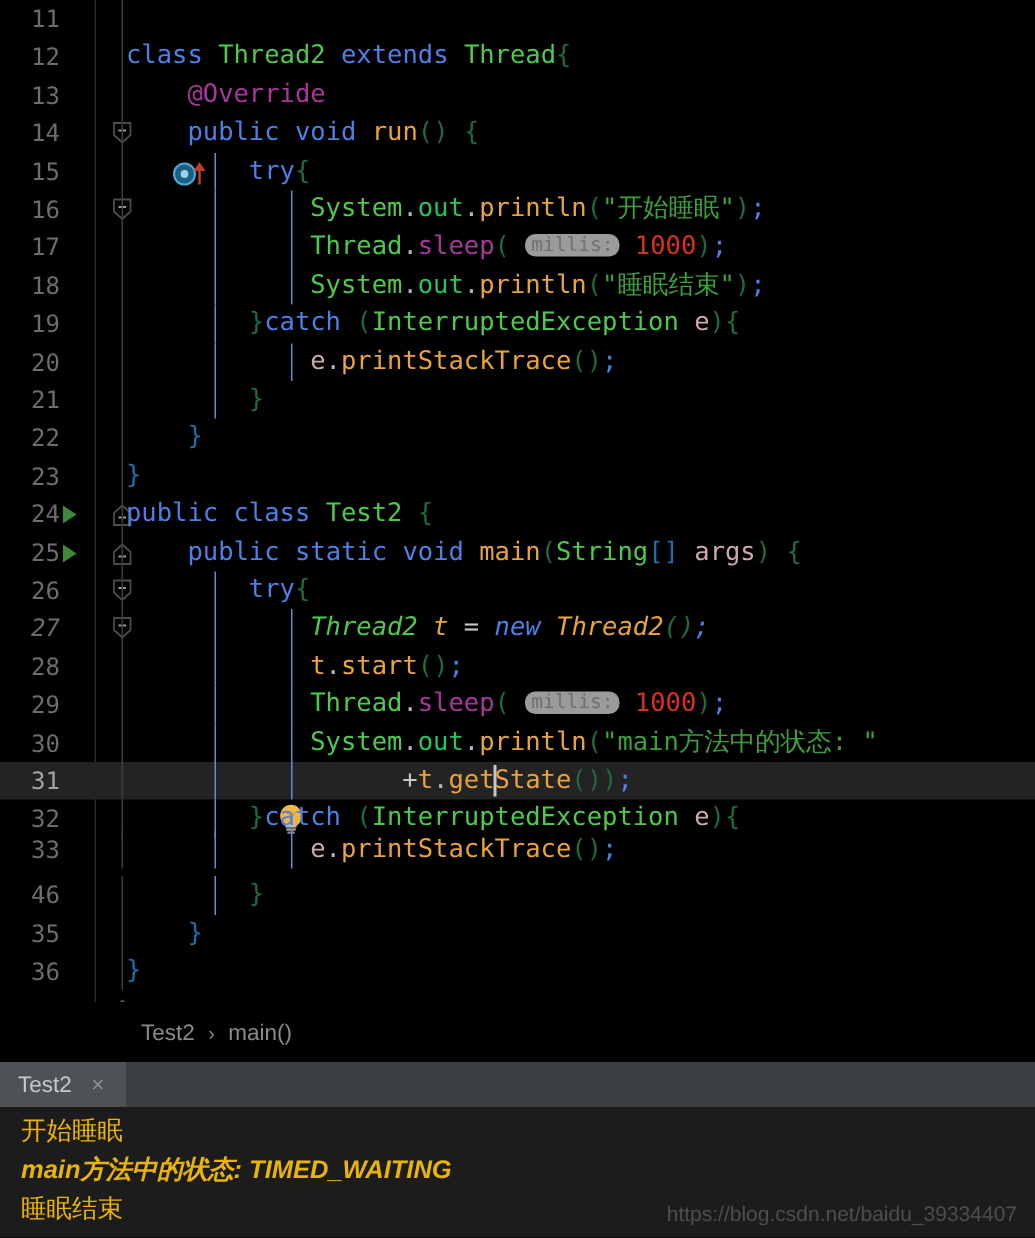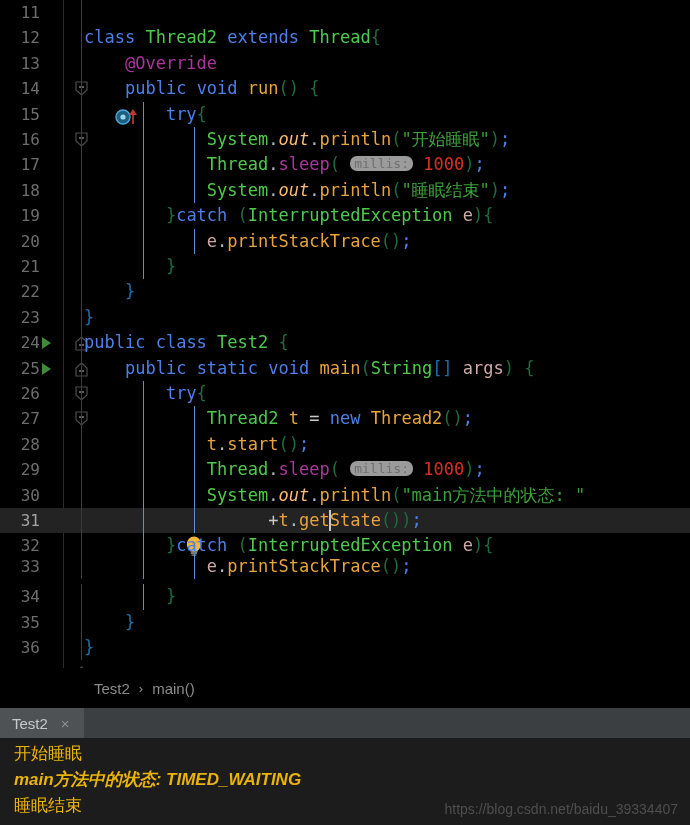--- a/index.html
+++ b/index.html
@@ -53,21 +53,21 @@
     font-family: "DejaVu Sans Mono", monospace;
     letter-spacing: 0px;
   }
 
   
   .kw   { color: #4e7fe8; }      
   .typ  { color: #4ec94e; }      
   .anno { color: #a9369b; }      
   .fn   { color: #e8a33d; }      
   .var  { color: #e8a33d; }      
-  .fld  { color: #fdba74; font-style: italic; }  
+  .fld  { color: #22c55e; }  
   .sysc { color: #4ec94e; }      
   .str  { color: #3ba13b; }      
   .num  { color: #d9301f; }      
   .punc { color: #1d6b3e; }      
   .pbl  { color: #1f6fa8; }      
   .pl   { color: #cfa8a8; }      
   .semi { color: #4e7fe8; }
   .white{ color: #c9c9c9; }
 
   .hint {
@@ -331,21 +331,21 @@
       <span class="code">    <span class="kw">public</span> <span class="kw">static</span> <span class="kw">void</span> <span class="fn">main</span><span class="punc">(</span><span class="typ">String</span><span class="pbl">[]</span> <span class="pl">args</span><span class="punc">)</span> <span class="punc">{</span></span>
     </div>
 
     <div class="line" style="top:381px;position:absolute;width:690px;">
       <span class="lno">26</span>
       <span class="foldline"></span>
       <span class="ig" style="left:143px;"></span>
       <span class="code">        <span class="kw">try</span><span class="punc">{</span></span>
     </div>
 
-    <div class="line" style="top:406.4px;position:absolute;width:682px;">
+    <div class="line" style="top:406.4px;position:absolute;width:682px;font-style:italic;">
       <span class="lno">27</span>
       <span class="foldline"></span>
       <span class="ig" style="left:143px;"></span>
       <span class="ig" style="left:194px;"></span>
       <span class="code">            <span class="typ">Thread2</span> <span class="var">t</span> <span class="white">=</span> <span class="kw">new</span> <span class="fn">Thread2</span><span class="punc">()</span><span class="semi">;</span></span>
     </div>
 
     <div class="line" style="top:431.8px;position:absolute;width:570px;">
       <span class="lno">28</span>
       <span class="foldline"></span>
@@ -398,21 +398,21 @@
 
     <div class="line" style="top:554px;position:absolute;width:658px;">
       <span class="lno">33</span>
       <span class="foldline"></span>
       <span class="ig" style="left:143px;"></span>
       <span class="ig" style="left:194px;"></span>
       <span class="code">            <span class="pl">e</span>.<span class="fn">printStackTrace</span><span class="punc">()</span><span class="semi">;</span></span>
     </div>
 
     <div class="line" style="top:584.2px;position:absolute;width:690px;">
-      <span class="lno">34</span>
+      <span class="lno">46</span>
       <span class="foldline"></span>
       <span class="ig" style="left:143px;"></span>
       <span class="code">        <span class="punc">}</span></span>
     </div>
 
     <div class="line" style="top:609.6px;position:absolute;width:690px;">
       <span class="lno">35</span>
       <span class="foldline"></span>
       <span class="fold">
         <svg width="15" height="16">

